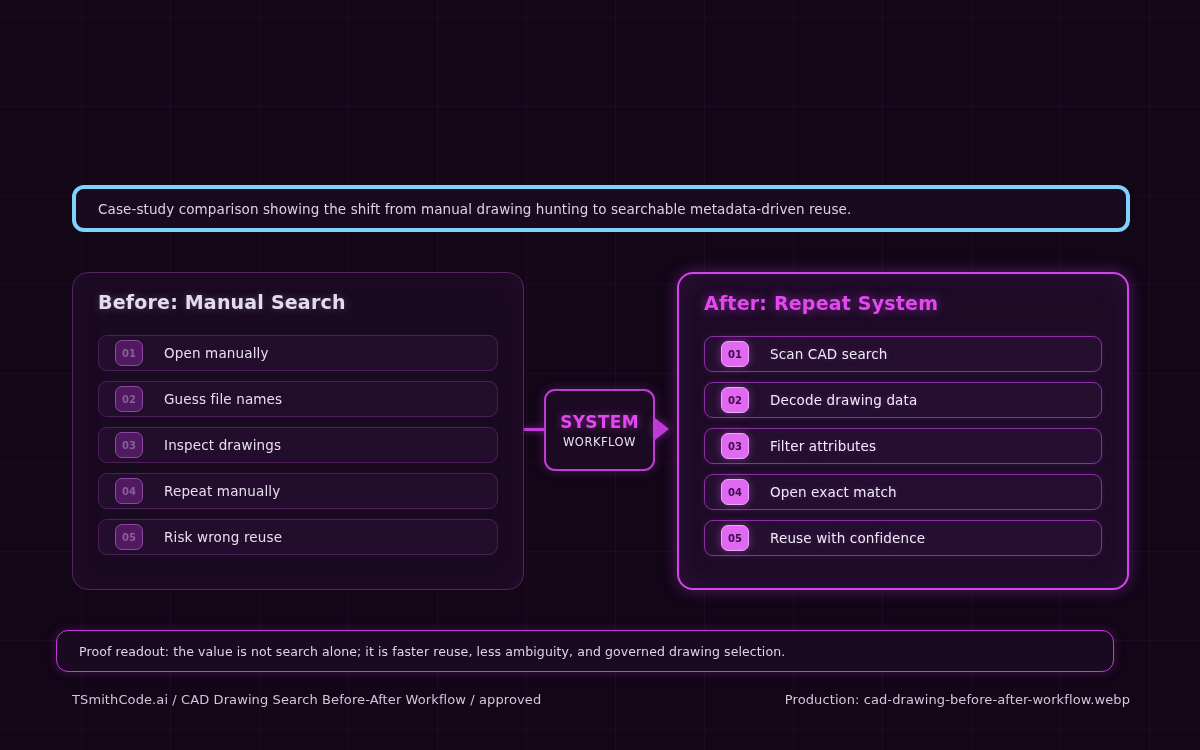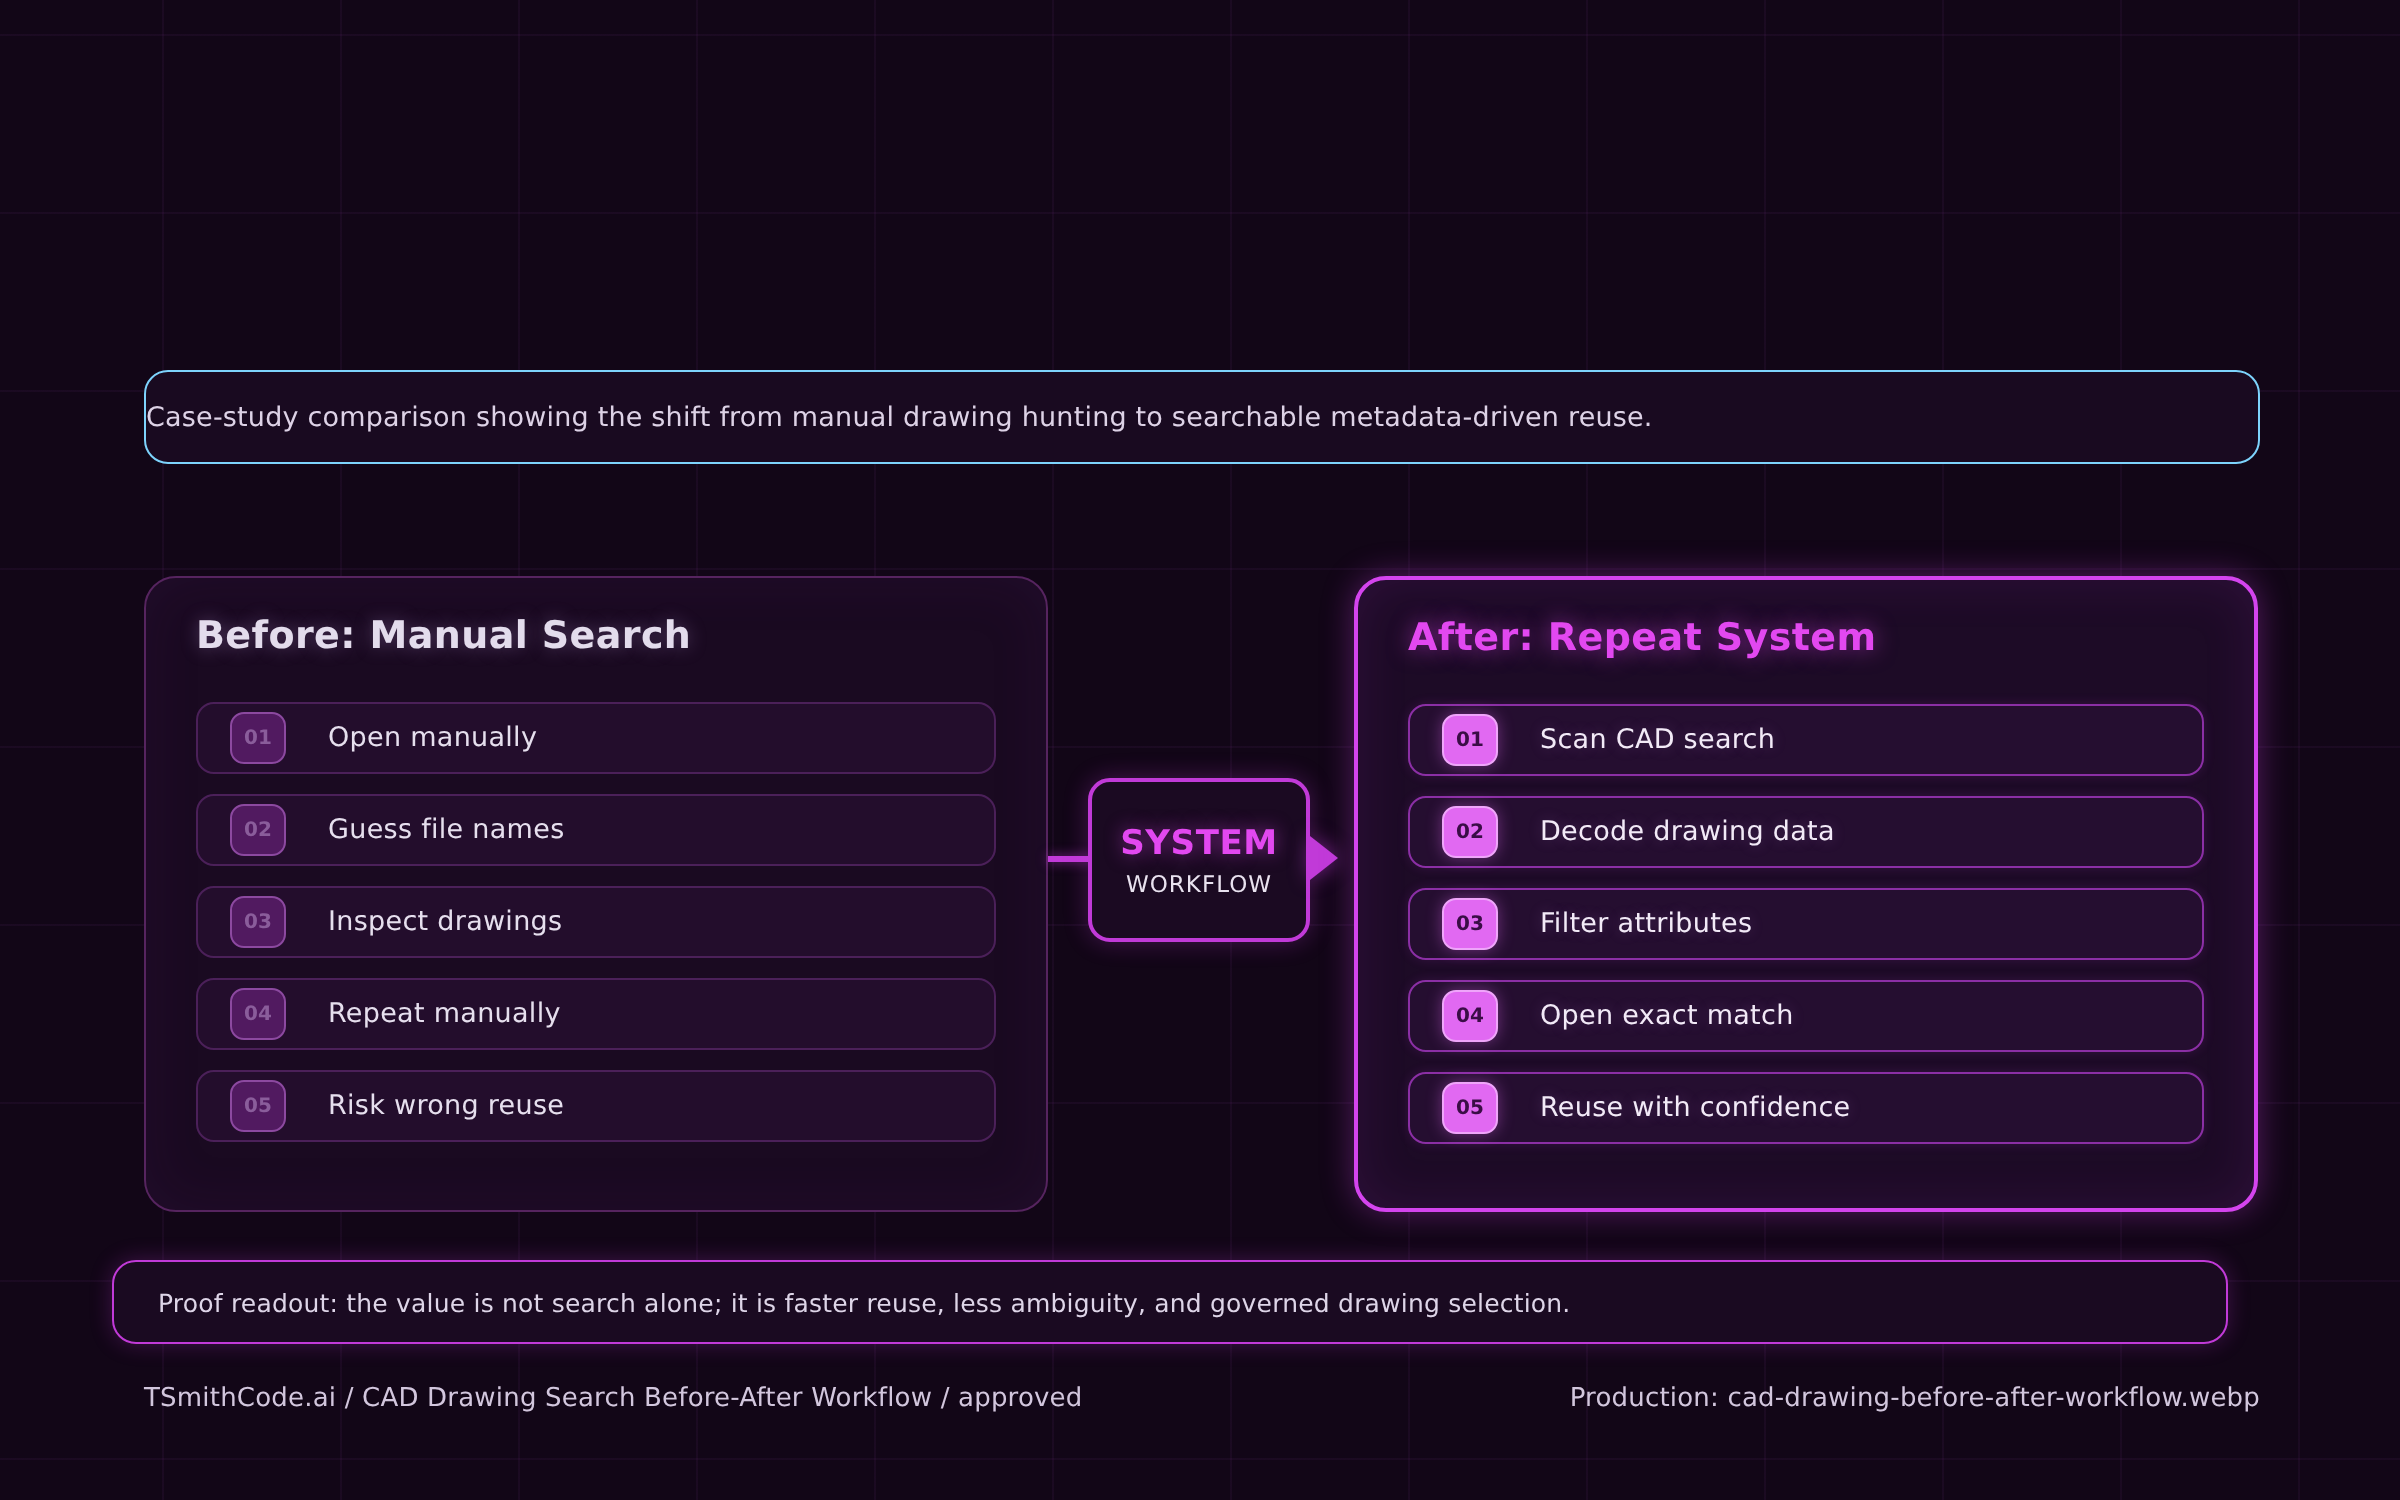--- a/index.html
+++ b/index.html
@@ -59,36 +59,37 @@
     font-family: "DejaVu Sans", sans-serif;
   }
 
   
   #subtitle-strip {
     position: absolute;
     left: 72px;
     top: 185px;
     width: 1058px;
     height: 47px;
-    border: 1px solid #7dd3fc;
+    border: 4px solid #7dd3fc;
     border-radius: 12px;
     background: #190a20;
     display: flex;
     align-items: center;
+    padding-left: 22px;
   }
   #subtitle-text {
     font-size: 13.5px;
     color: #ddd2e6;
     letter-spacing: 0.1px;
   }
 
   
   .panel {
     position: absolute;
-    top: 288px;
+    top: 272px;
     width: 452px;
     height: 318px;
     border-radius: 16px;
   }
   #panel-before {
     left: 72px;
     border: 1.5px solid #56245f;
     background: #1a0a21;
     box-shadow: inset 0 0 30px rgba(110, 35, 140, 0.10);
   }

